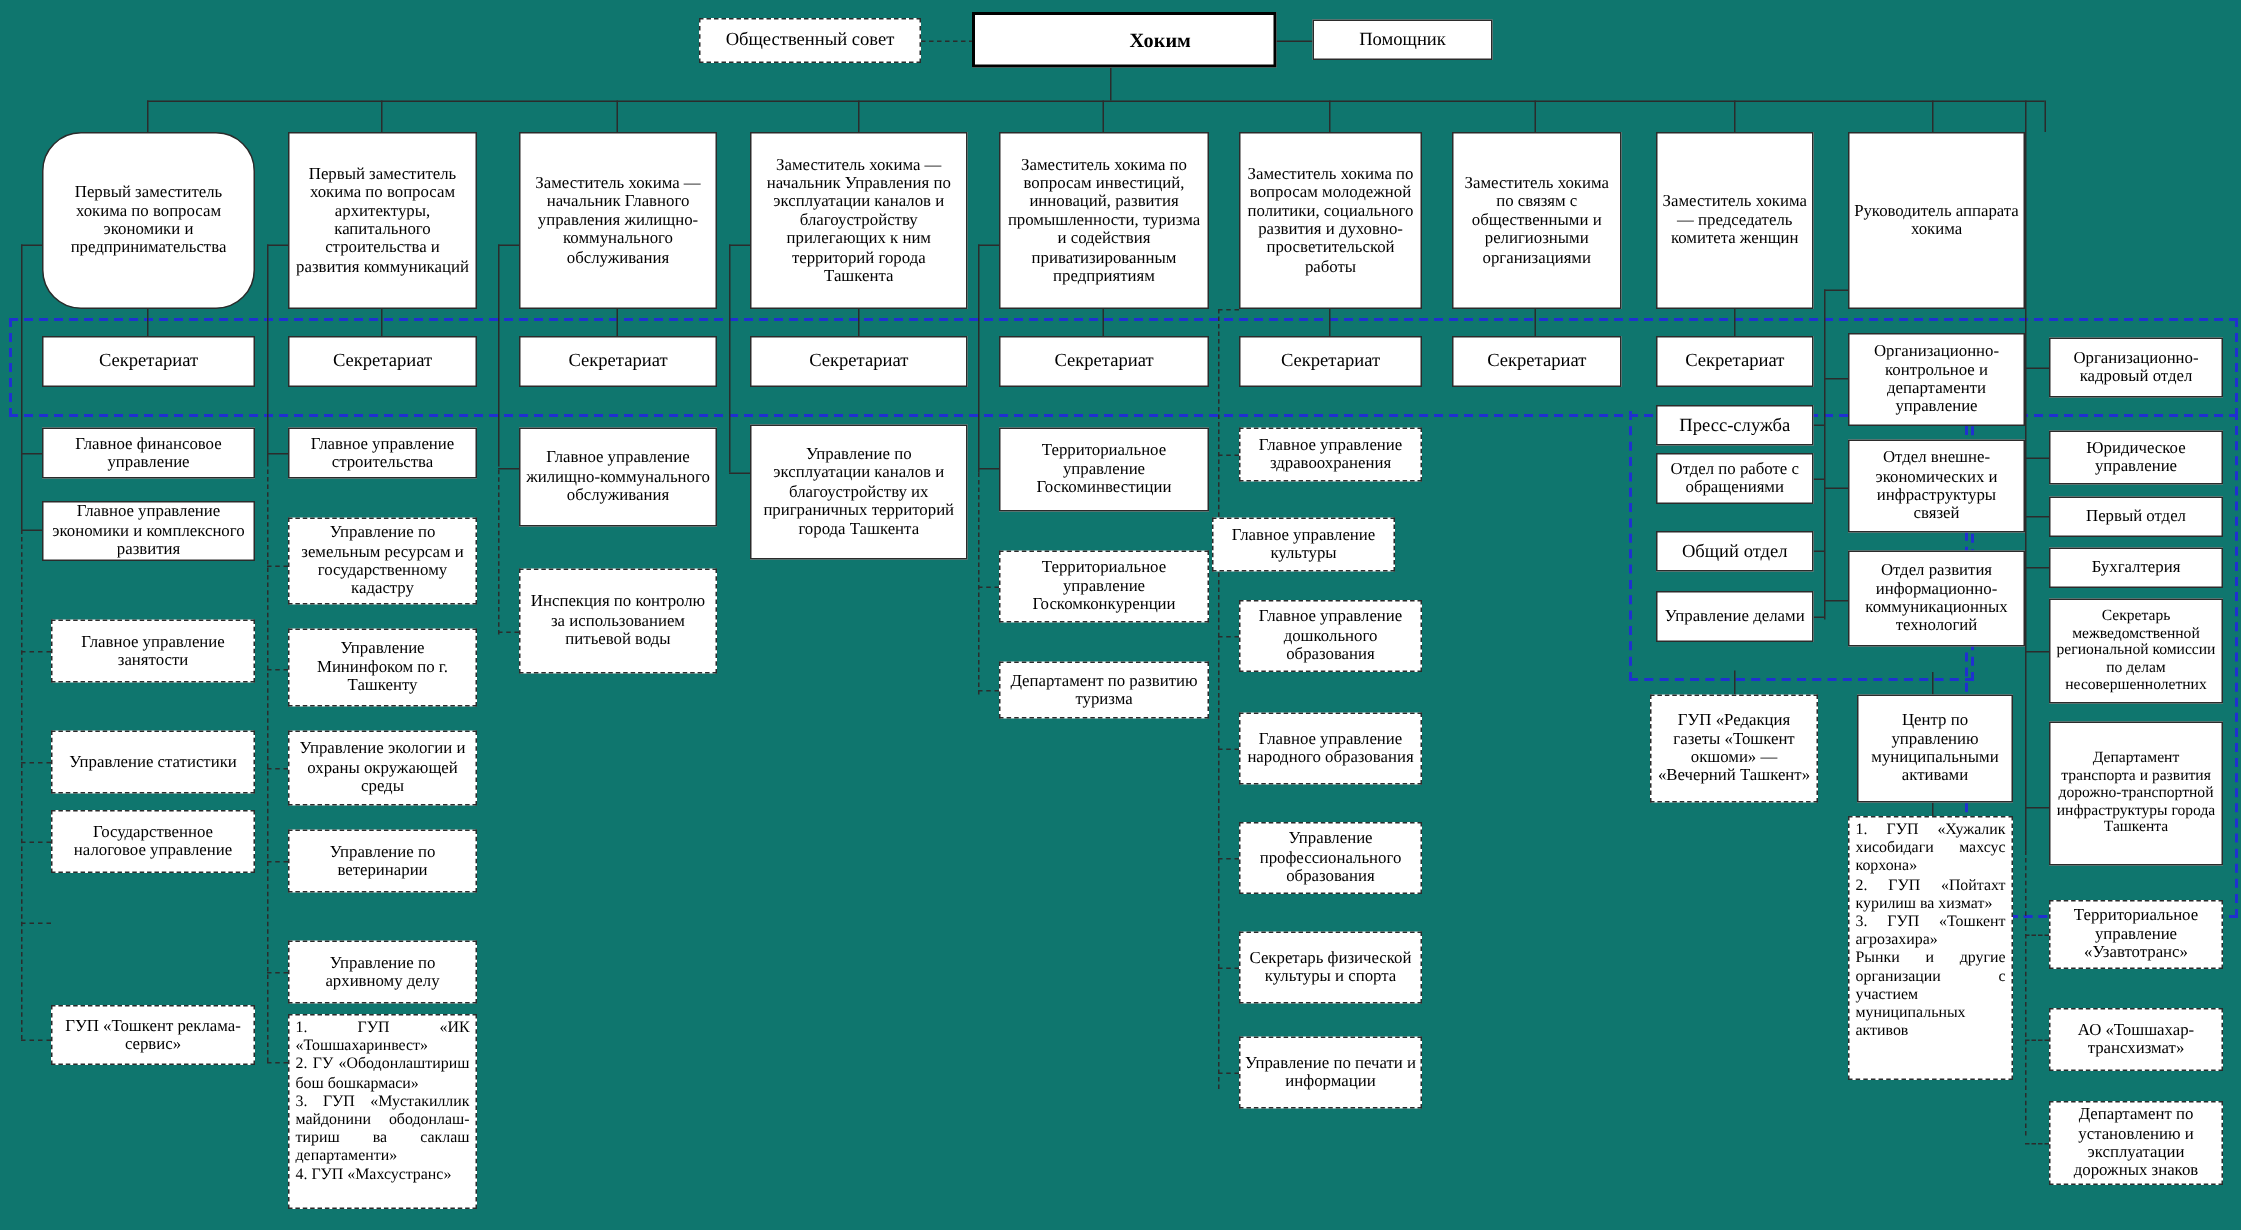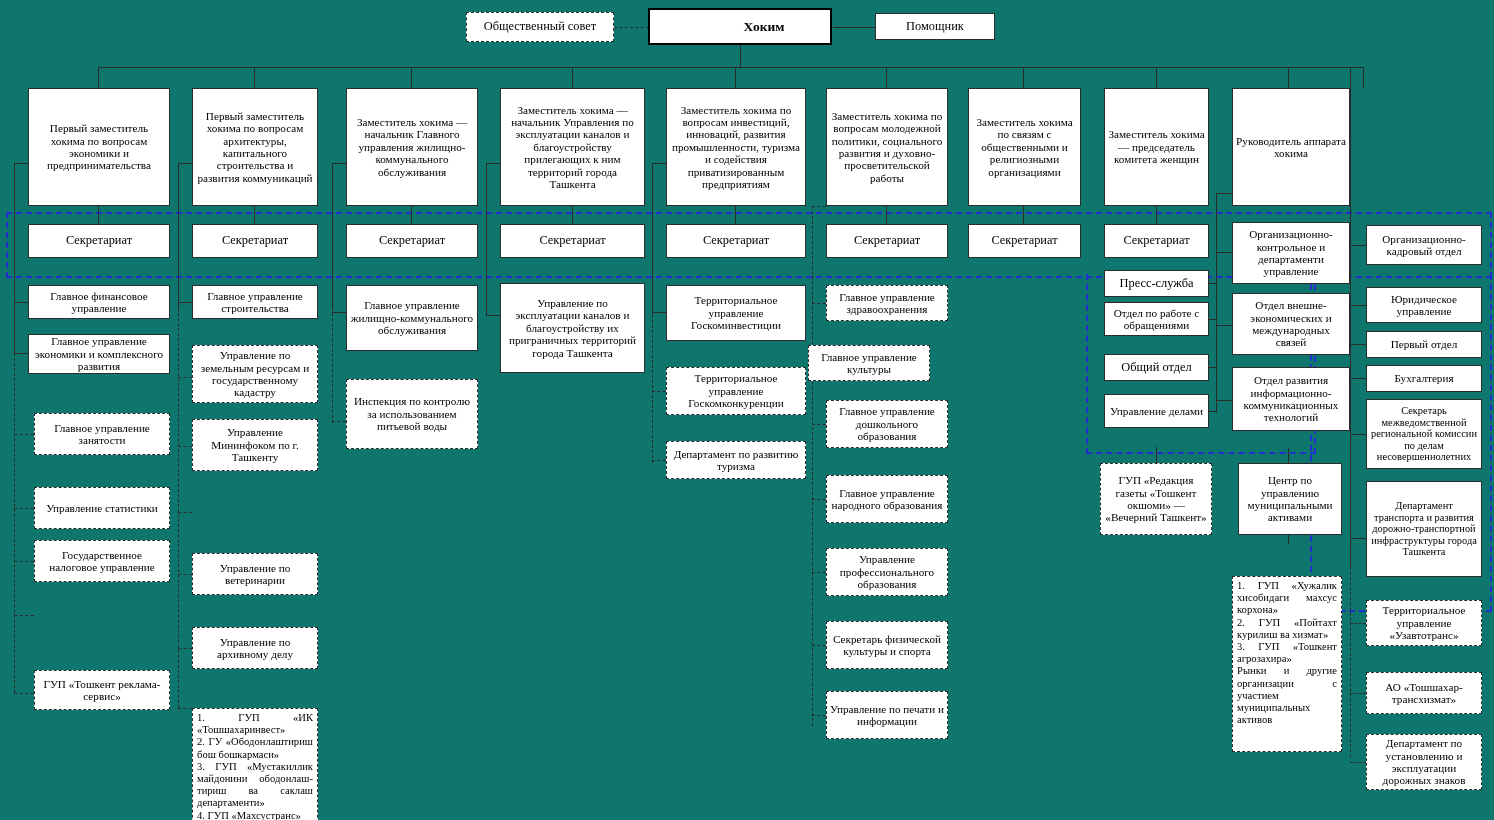--- a/index.html
+++ b/index.html
@@ -21,37 +21,37 @@
   .dln{position:absolute;z-index:1;}
   .dlnh{border-top:1px dashed #2b2b2b;height:0;}
   .dlnv{border-left:1px dashed #2b2b2b;width:0;}
 
   .bluezone{position:absolute;border:2px dashed #2030d0;z-index:0;background:transparent;}
 
   .f11{font-size:11.2px;line-height:12.4px;}
   .f10{font-size:10.4px;line-height:11.6px;}
   .f12{font-size:12.4px;line-height:13.6px;}
   .f13{font-size:13.5px;line-height:15px;}
-  .lst{font-size:10.6px;line-height:12.2px;margin-top:32px;}
+  .lst{font-size:10.6px;line-height:12.2px;}
 </style>
 </head>
 <body>
 
 <div id="canvas">
 
   <div class="bluezone" style="left:6px;top:212px;width:1482px;height:62px;"></div>
   <div class="bluezone" style="left:1086px;top:274px;width:226px;height:178px;border-top:none;"></div>
   <div class="bluezone" style="left:1310px;top:274px;width:178px;height:336px;border-top:none;"></div>
 
   <div class="box dashed f12" style="left:466px;top:12px;width:148px;height:30px;">
     <span>Общественный совет</span>
   </div>
   <div class="dln dlnh" style="left:614px;top:27px;width:35px;"></div>
 
-  <div class="box solid2 f13" style="left:648px;top:8px;width:184px;height:37px;font-weight:bold;padding-left:48px;">
+  <div class="box solid2 f13" style="left:648px;top:8px;width:203px;height:37px;font-weight:bold;padding-left:48px;">
     <span>Хоким</span>
   </div>
 
   <div class="ln lnh" style="left:833px;top:27px;width:42px;"></div>
   <div class="box solid f12" style="left:875px;top:13px;width:120px;height:27px;">
     <span>Помощник</span>
   </div>
 
   <div class="ln lnv" style="left:740px;top:45px;height:22px;"></div>
   <div class="ln lnh" style="left:98px;top:67px;width:1265px;"></div>
@@ -60,21 +60,21 @@
   <div class="ln lnv" style="left:254px;top:67px;height:21px;"></div>
   <div class="ln lnv" style="left:411px;top:67px;height:21px;"></div>
   <div class="ln lnv" style="left:572px;top:67px;height:21px;"></div>
   <div class="ln lnv" style="left:735px;top:67px;height:21px;"></div>
   <div class="ln lnv" style="left:886px;top:67px;height:21px;"></div>
   <div class="ln lnv" style="left:1023px;top:67px;height:21px;"></div>
   <div class="ln lnv" style="left:1156px;top:67px;height:21px;"></div>
   <div class="ln lnv" style="left:1288px;top:67px;height:21px;"></div>
   <div class="ln lnv" style="left:1363px;top:67px;height:21px;"></div>
 
-  <div class="box solid f11" style="left:28px;top:88px;width:142px;height:118px;">
+  <div class="box solid f11" style="left:28px;top:88px;width:142px;height:118px;border-radius:26px;">
     <span>Первый заместитель хокима по вопросам экономики и предпринимательства</span>
   </div>
   <div class="box solid f11" style="left:192px;top:88px;width:126px;height:118px;">
     <span>Первый заместитель хокима по вопросам архитектуры, капитального строительства и развития коммуникаций</span>
   </div>
   <div class="box solid f11" style="left:346px;top:88px;width:132px;height:118px;">
     <span>Заместитель хокима — начальник Главного управления жилищно-коммунального обслуживания</span>
   </div>
   <div class="box solid f11" style="left:500px;top:88px;width:145px;height:118px;">
     <span>Заместитель хокима — начальник Управления по эксплуатации каналов и благоустройству прилегающих к ним территорий города Ташкента</span>
@@ -169,20 +169,23 @@
   </div>
   <div class="dln dlnh" style="left:178px;top:377px;width:14px;"></div>
   <div class="box dashed f11" style="left:192px;top:345px;width:126px;height:58px;">
     <span>Управление по земельным ресурсам и государственному кадастру</span>
   </div>
   <div class="dln dlnh" style="left:178px;top:446px;width:14px;"></div>
   <div class="box dashed f11" style="left:192px;top:419px;width:126px;height:52px;">
     <span>Управление Мининфоком по г. Ташкенту</span>
   </div>
   <div class="dln dlnh" style="left:178px;top:512px;width:14px;"></div>
+  <div class="box dashed f11" style="left:192px;top:487px;width:126px;height:50px;">
+    <span>Управление экологии и охраны окружающей среды</span>
+  </div>
   <div class="dln dlnh" style="left:178px;top:574px;width:14px;"></div>
   <div class="box dashed f11" style="left:192px;top:553px;width:126px;height:42px;">
     <span>Управление по ветеринарии</span>
   </div>
   <div class="dln dlnh" style="left:178px;top:648px;width:14px;"></div>
   <div class="box dashed f11" style="left:192px;top:627px;width:126px;height:42px;">
     <span>Управление по архивному делу</span>
   </div>
   <div class="dln dlnh" style="left:178px;top:708px;width:14px;"></div>
   <div class="box dashed listbox lst" style="left:192px;top:676px;width:126px;height:130px;">
@@ -285,21 +288,21 @@
   <div class="box dashed f11" style="left:1100px;top:463px;width:112px;height:72px;">
     <span>ГУП «Редакция газеты «Тошкент окшоми» — «Вечерний Ташкент»</span>
   </div>
 
   <div class="ln lnh" style="left:1216px;top:252px;width:16px;"></div>
   <div class="box solid f11" style="left:1232px;top:222px;width:118px;height:62px;">
     <span>Организационно-контрольное и департаменти управление</span>
   </div>
   <div class="ln lnh" style="left:1216px;top:325px;width:16px;"></div>
   <div class="box solid f11" style="left:1232px;top:293px;width:118px;height:62px;">
-    <span>Отдел внешне-экономических и международных связей</span>
+    <span>Отдел внешне-экономических и инфраструктуры связей</span>
   </div>
   <div class="ln lnh" style="left:1216px;top:400px;width:16px;"></div>
   <div class="box solid f11" style="left:1232px;top:367px;width:118px;height:64px;">
     <span>Отдел развития информационно-коммуникационных технологий</span>
   </div>
 
   <div class="ln lnv" style="left:1288px;top:448px;height:15px;"></div>
   <div class="box solid f11" style="left:1238px;top:463px;width:104px;height:72px;">
     <span>Центр по управлению муниципальными активами</span>
   </div>

